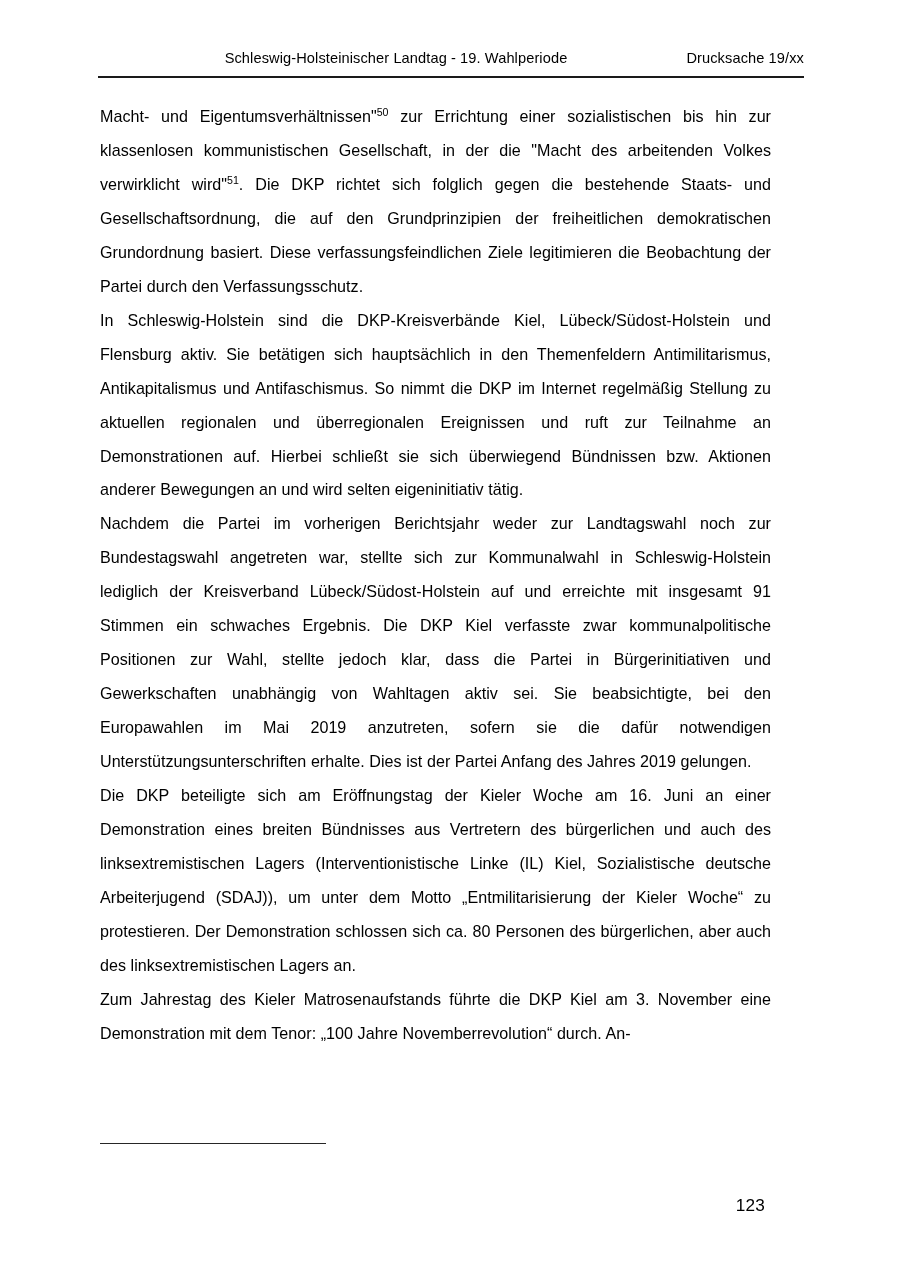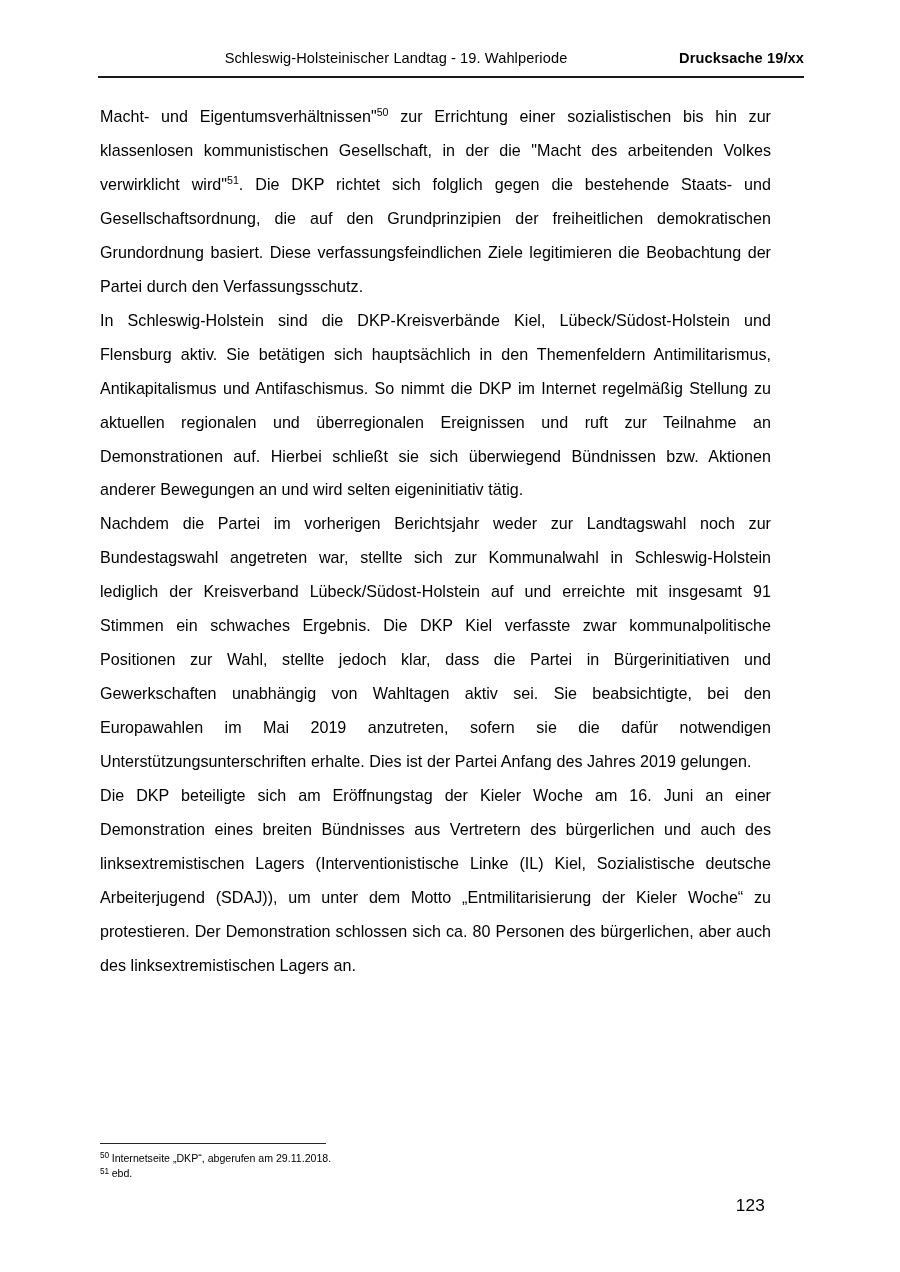--- a/index.html
+++ b/index.html
@@ -43,21 +43,21 @@
     left: 0;
     right: 0;
     text-align: center;
     padding-right: 110px;
     letter-spacing: 0.1px;
   }
   .header-drucksache {
     position: absolute;
     right: 0;
     top: 0;
-    font-weight: bold;
+    font-weight: normal;
     letter-spacing: 0.1px;
     text-align: center;
   }
   .header-rule {
     position: absolute;
     left: 98px;
     top: 76px;
     width: 706px;
     height: 2px;
     background: #1a1a1a;
@@ -142,24 +142,21 @@
     <span class="header-drucksache">Drucksache 19/xx</span>
   </div>
 
   <div class="header-rule"></div>
 
   <div class="body-text" id="body-text">
       <p>Macht- und Eigentumsverhältnissen"<sup class="fn">50</sup> zur Errichtung einer sozialistischen bis hin zur klassenlosen kommunistischen Gesellschaft, in der die "Macht des arbeitenden Volkes verwirklicht wird"<sup class="fn">51</sup>. Die DKP richtet sich folglich gegen die bestehende Staats- und Gesellschaftsordnung, die auf den Grundprinzipien der freiheitlichen demokratischen Grundordnung basiert. Diese verfassungsfeindlichen Ziele legitimieren die Beobachtung der Partei durch den Verfassungsschutz.</p>
       <p>In Schleswig-Holstein sind die DKP-Kreisverbände Kiel, Lübeck/Südost-Holstein und Flensburg aktiv. Sie betätigen sich hauptsächlich in den Themenfeldern Antimilitarismus, Antikapitalismus und Antifaschismus. So nimmt die DKP im Internet regelmäßig Stellung zu aktuellen regionalen und überregionalen Ereignissen und ruft zur Teilnahme an Demonstrationen auf. Hierbei schließt sie sich überwiegend Bündnissen bzw. Aktionen anderer Bewegungen an und wird selten eigeninitiativ tätig.</p>
       <p>Nachdem die Partei im vorherigen Berichtsjahr weder zur Landtagswahl noch zur Bundestagswahl angetreten war, stellte sich zur Kommunalwahl in Schleswig-Holstein lediglich der Kreisverband Lübeck/Südost-Holstein auf und erreichte mit insgesamt 91 Stimmen ein schwaches Ergebnis. Die DKP Kiel verfasste zwar kommunalpolitische Positionen zur Wahl, stellte jedoch klar, dass die Partei in Bürgerinitiativen und Gewerkschaften unabhängig von Wahltagen aktiv sei. Sie beabsichtigte, bei den Europawahlen im Mai 2019 anzutreten, sofern sie die dafür notwendigen Unterstützungsunterschriften erhalte. Dies ist der Partei Anfang des Jahres 2019 gelungen.</p>
       <p>Die DKP beteiligte sich am Eröffnungstag der Kieler Woche am 16. Juni an einer Demonstration eines breiten Bündnisses aus Vertretern des bürgerlichen und auch des linksextremistischen Lagers (Interventionistische Linke (IL) Kiel, Sozialistische deutsche Arbeiterjugend (SDAJ)), um unter dem Motto „Entmilitarisierung der Kieler Woche“ zu protestieren. Der Demonstration schlossen sich ca. 80 Personen des bürgerlichen, aber auch des linksextremistischen Lagers an.</p>
+      <p>Zum Jahrestag des Kieler Matrosenaufstands führte die DKP Kiel am 3. November eine Demonstration mit dem Tenor: „100 Jahre Novemberrevolution“ durch. An-</p>
     </div>
 
   <div class="footnote-rule"></div>
 
-  <div class="footnotes" id="footnotes">
-      <div class="fn-line"><sup class="fn-mark">50</sup><span>Internetseite „DKP“, abgerufen am 29.11.2018.</span></div>
-      <div class="fn-line"><sup class="fn-mark">51</sup><span>ebd.</span></div>
-    </div>
 
   <div class="page-number">123</div>
 
 </div>
 
 </body></html>

